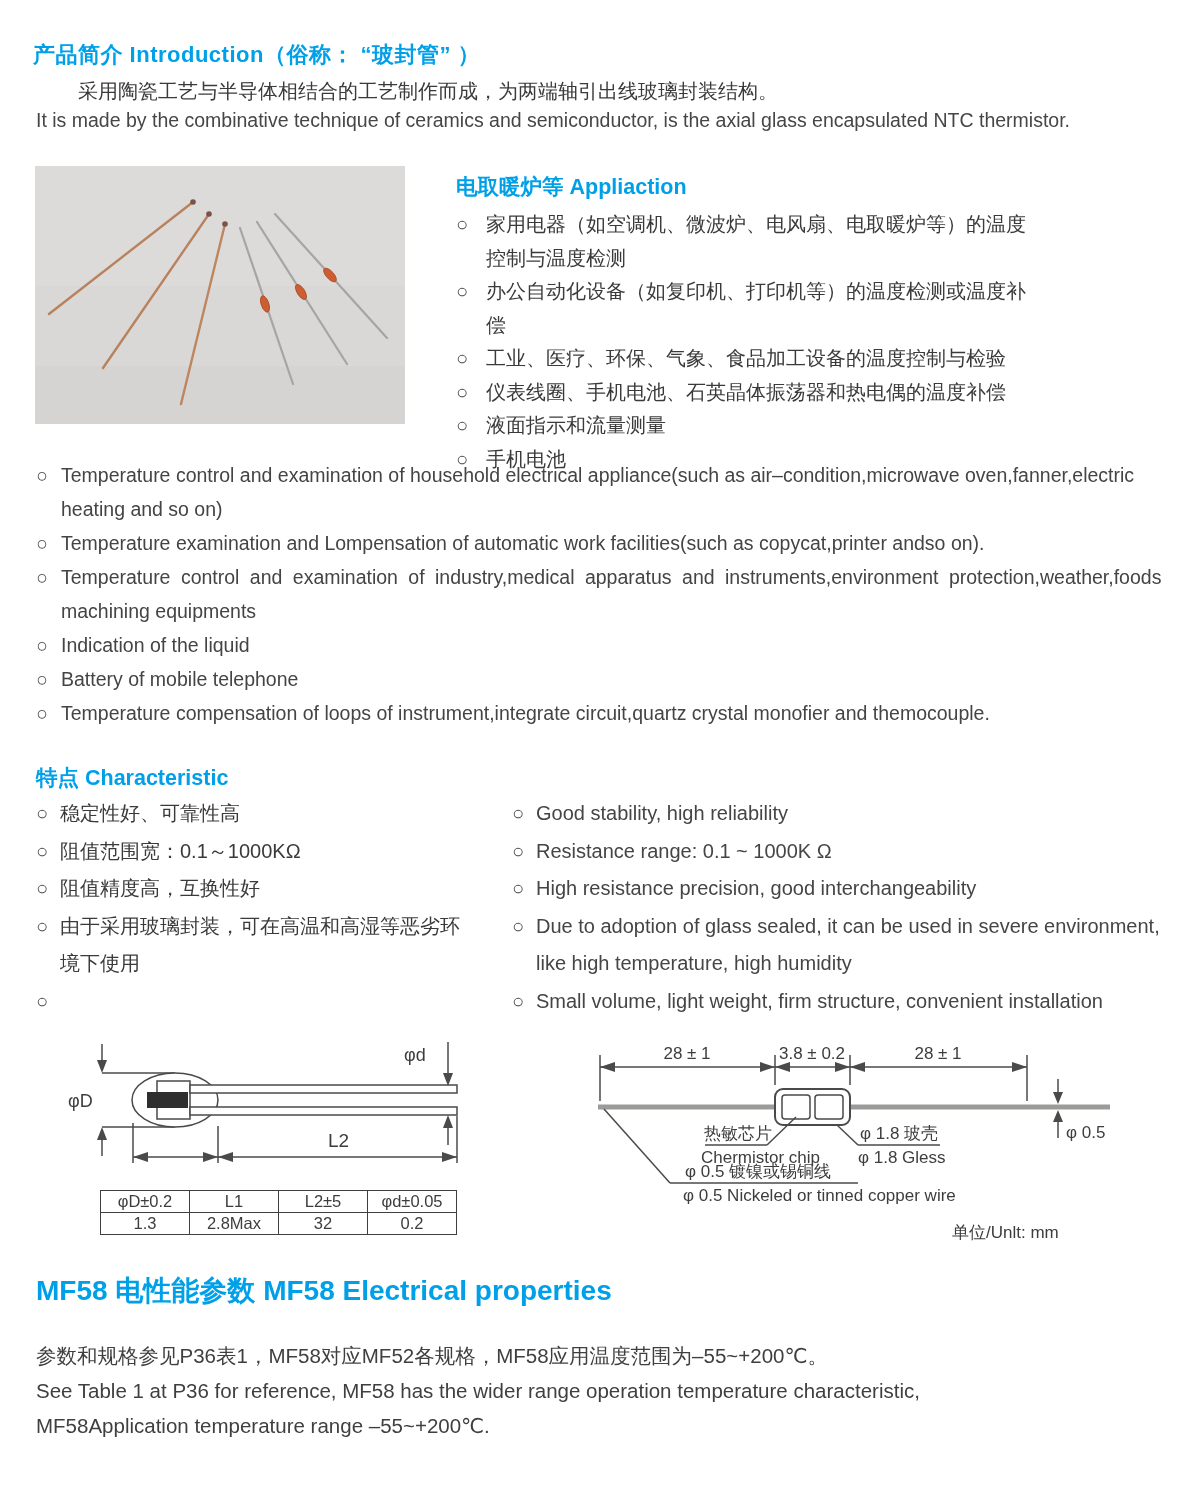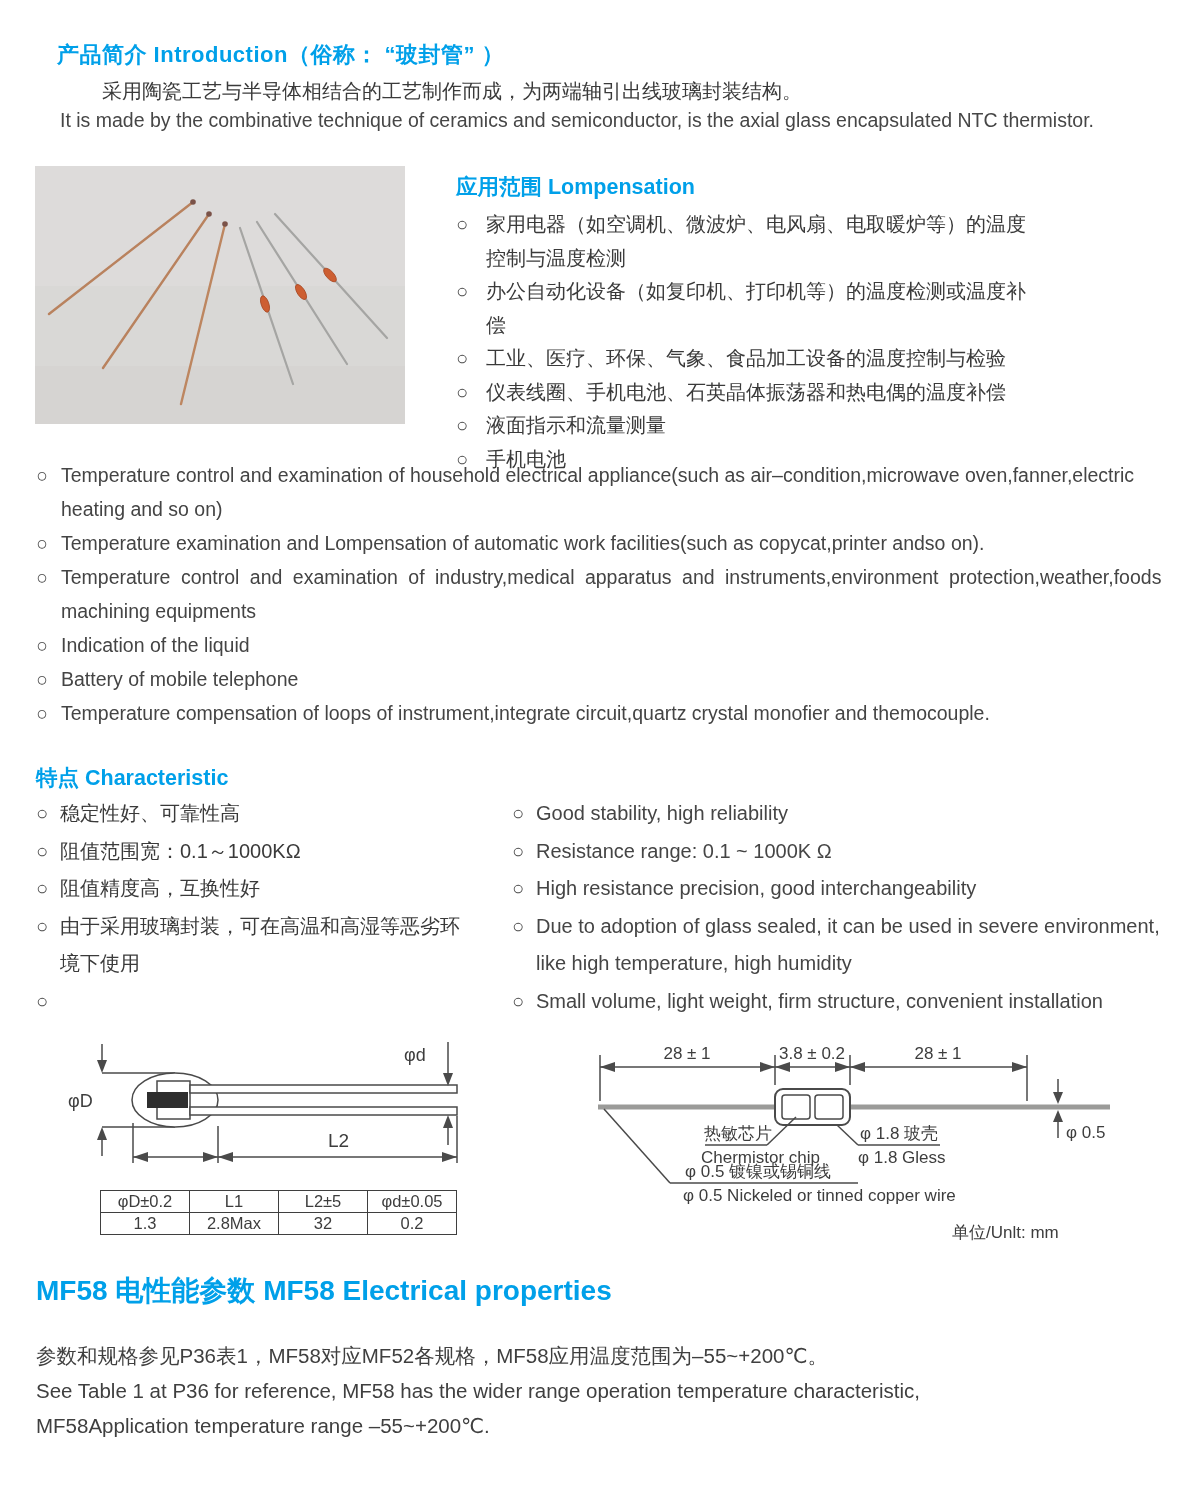--- a/index.html
+++ b/index.html
@@ -1,21 +1,21 @@
 <!DOCTYPE html>
 <html><head>
 <meta charset="utf-8">
 <style>
   * { margin:0; padding:0; box-sizing:border-box; }
   html,body { background:#ffffff; }
   body { font-family:"Liberation Sans","DejaVu Sans",sans-serif; color:#3d3d3d; }
   .page { position:relative; width:1200px; height:1511px; background:#ffffff; overflow:hidden; }
   h1,h2 { font-weight:bold; color:#00a0e9; }
 
-  .intro { position:absolute; left:33px; top:40px; width:1140px;margin-left:24px; }
+  .intro { position:absolute; left:33px; top:40px; width:1140px; }
   .intro h1 { font-size:22px; letter-spacing:0.5px; }
   .intro .para-zh { position:absolute; left:45px; top:38px; width:1090px; font-size:20px; color:#3a3a3a; }
   .intro .para-en { position:absolute; left:3px; top:69px; width:1140px; font-size:19.5px; color:#464646; }
 
   .photo { position:absolute; left:35px; top:166px; width:370px; height:258px; }
 
   .application { position:absolute; left:456px; top:172px; width:640px; }
   .application h2 { font-size:21.5px; margin-bottom:7px; }
   .application .row { position:relative; padding-left:30px; font-size:20px; line-height:33.5px; color:#3a3a3a; width:585px; }
   .application .row .blt { position:absolute; left:0; top:0; width:30px; color:#4a4a4a; }
@@ -72,21 +72,21 @@
       <line x1="205" y1="62" x2="258" y2="218" stroke="#a5a5a3" stroke-width="2.2" stroke-linecap="round"></line>
       <line x1="222" y1="56" x2="312" y2="198" stroke="#a5a5a3" stroke-width="2.2" stroke-linecap="round"></line>
       <line x1="240" y1="48" x2="352" y2="172" stroke="#a5a5a3" stroke-width="2.2" stroke-linecap="round"></line>
       <ellipse cx="230" cy="138" rx="8.5" ry="3.8" fill="#cd5e31" stroke="#a84722" stroke-width="0.8" transform="rotate(71 230 138)"></ellipse>
       <ellipse cx="266" cy="126" rx="8.5" ry="3.8" fill="#cd5e31" stroke="#a84722" stroke-width="0.8" transform="rotate(58 266 126)"></ellipse>
       <ellipse cx="295" cy="109" rx="8.5" ry="3.8" fill="#cd5e31" stroke="#a84722" stroke-width="0.8" transform="rotate(48 295 109)"></ellipse>
     </svg>
   </div>
 
   <div class="application">
-    <h2>应用范围 Lompensation</h2>
+    <h2>电取暖炉等 Appliaction</h2>
     <div class="row"><span class="blt">○</span><span>家用电器（如空调机、微波炉、电风扇、电取暖炉等）的温度</span></div>
     <div class="row"><span>控制与温度检测</span></div>
     <div class="row"><span class="blt">○</span><span>办公自动化设备（如复印机、打印机等）的温度检测或温度补偿</span></div>
     <div class="row"><span class="blt">○</span><span>工业、医疗、环保、气象、食品加工设备的温度控制与检验</span></div>
     <div class="row"><span class="blt">○</span><span>仪表线圈、手机电池、石英晶体振荡器和热电偶的温度补偿</span></div>
     <div class="row"><span class="blt">○</span><span>液面指示和流量测量</span></div>
     <div class="row"><span class="blt">○</span><span>手机电池</span></div>
   </div>
 
   <div class="enlist">

